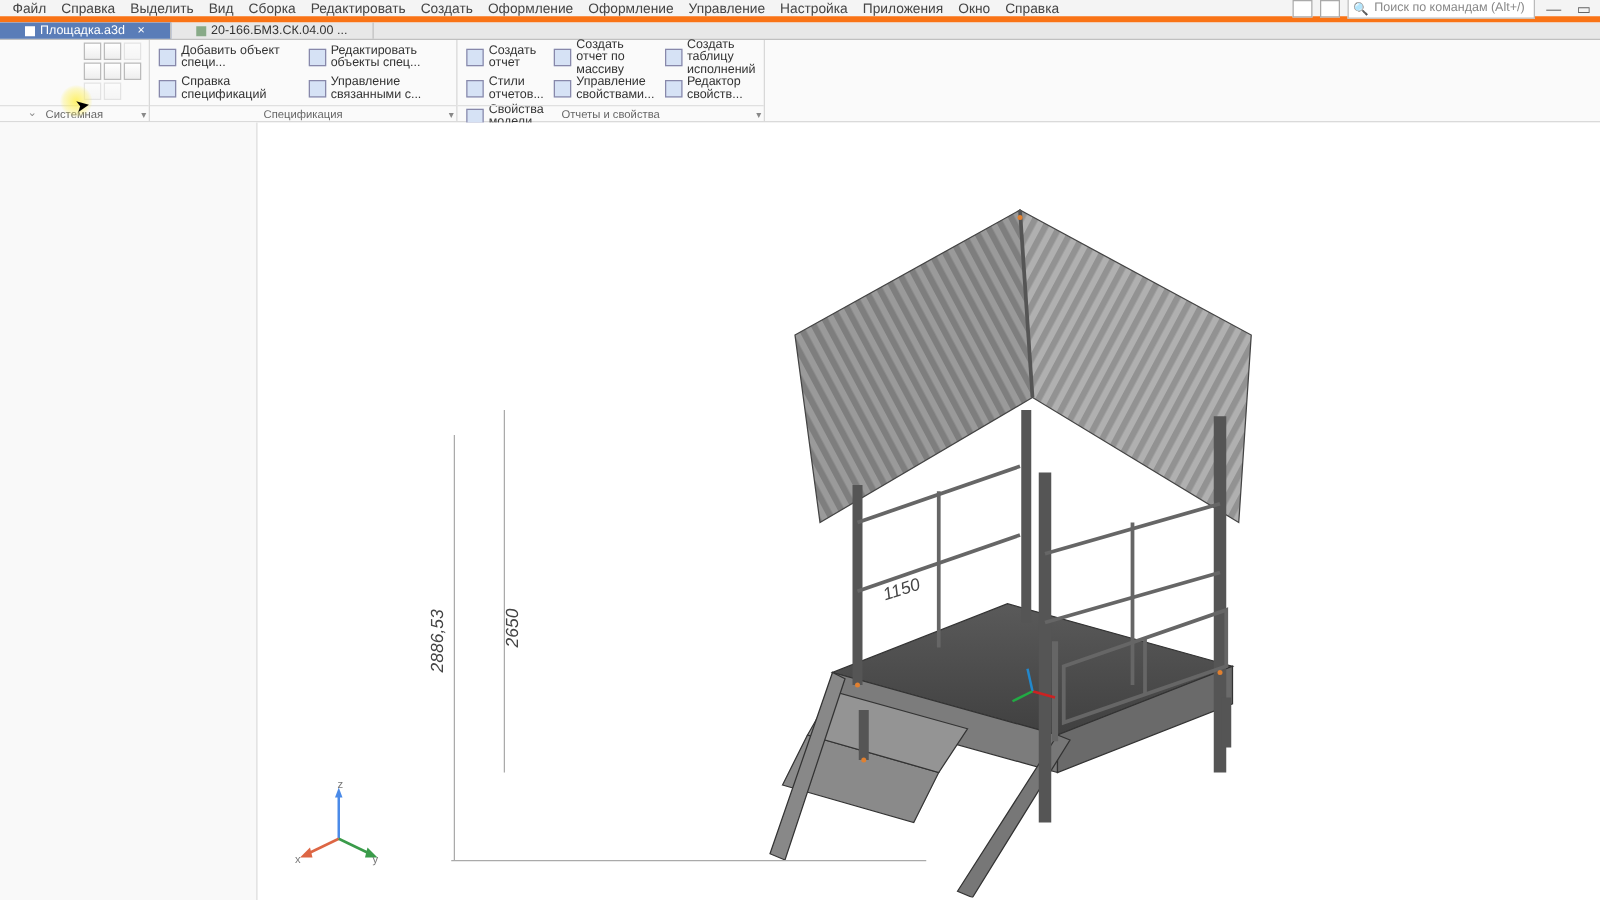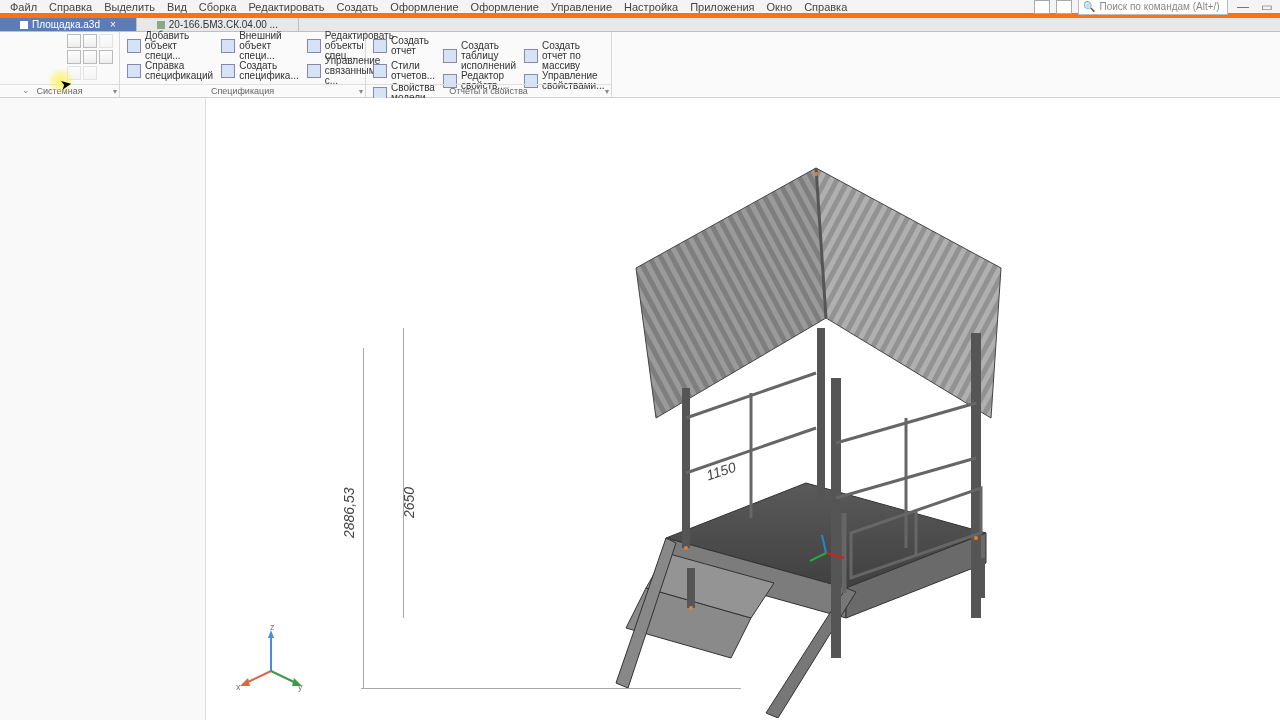--- a/index.html
+++ b/index.html
@@ -135,76 +135,66 @@
             <span class="rlabel">Добавить объект специ...</span>
           </div>
         <div class="rb-btn">
             <div class="ric"></div>
             <span class="rlabel">Справка спецификаций</span>
           </div>
       </div>
       <div class="rb-col">
         <div class="rb-btn">
             <div class="ric"></div>
-            <span class="rlabel">Внешний объект специ...</span>
-          </div>
-        <div class="rb-btn">
-            <div class="ric"></div>
-            <span class="rlabel">Создать специфика...</span>
-          </div>
-      </div>
-      <div class="rb-col">
-        <div class="rb-btn">
-            <div class="ric"></div>
             <span class="rlabel">Редактировать объекты спец...</span>
           </div>
         <div class="rb-btn">
             <div class="ric"></div>
             <span class="rlabel">Управление связанными с...</span>
           </div>
       </div>
     </div>
     <div class="group-label">Спецификация</div>
     <span class="group-caret">▾</span>
   </div>
 
   <div class="ribbon-group" style="width:246px;">
-    <div style="display:flex; gap:2px;align-items:center;">
+    <div style="display:flex; gap:2px;">
       <div class="rb-col">
         <div class="rb-btn">
             <div class="ric"></div>
             <span class="rlabel">Создать отчет</span>
           </div>
         <div class="rb-btn">
             <div class="ric"></div>
             <span class="rlabel">Стили отчетов...</span>
           </div>
         <div class="rb-btn" style="height:18px;">
             <div class="ric" style="height:12px;"></div>
             <span class="rlabel">Свойства модели</span>
           </div>
       </div>
       <div class="rb-col">
         <div class="rb-btn">
             <div class="ric"></div>
+            <span class="rlabel">Создать отчет по массиву</span>
+          </div>
+        <div class="rb-btn">
+            <div class="ric"></div>
+            <span class="rlabel">Управление свойствами...</span>
+          </div>
+      </div>
+      <div class="rb-col">
+        <div class="rb-btn">
+            <div class="ric"></div>
             <span class="rlabel">Создать таблицу исполнений</span>
           </div>
         <div class="rb-btn">
             <div class="ric"></div>
             <span class="rlabel">Редактор свойств...</span>
-          </div>
-      </div>
-      <div class="rb-col">
-        <div class="rb-btn">
-            <div class="ric"></div>
-            <span class="rlabel">Создать отчет по массиву</span>
-          </div>
-        <div class="rb-btn">
-            <div class="ric"></div>
-            <span class="rlabel">Управление свойствами...</span>
           </div>
       </div>
     </div>
     <div class="group-label">Отчеты и свойства</div>
     <span class="group-caret">▾</span>
   </div>
 
 </div>
 
 <div class="highlight-glow"></div>

